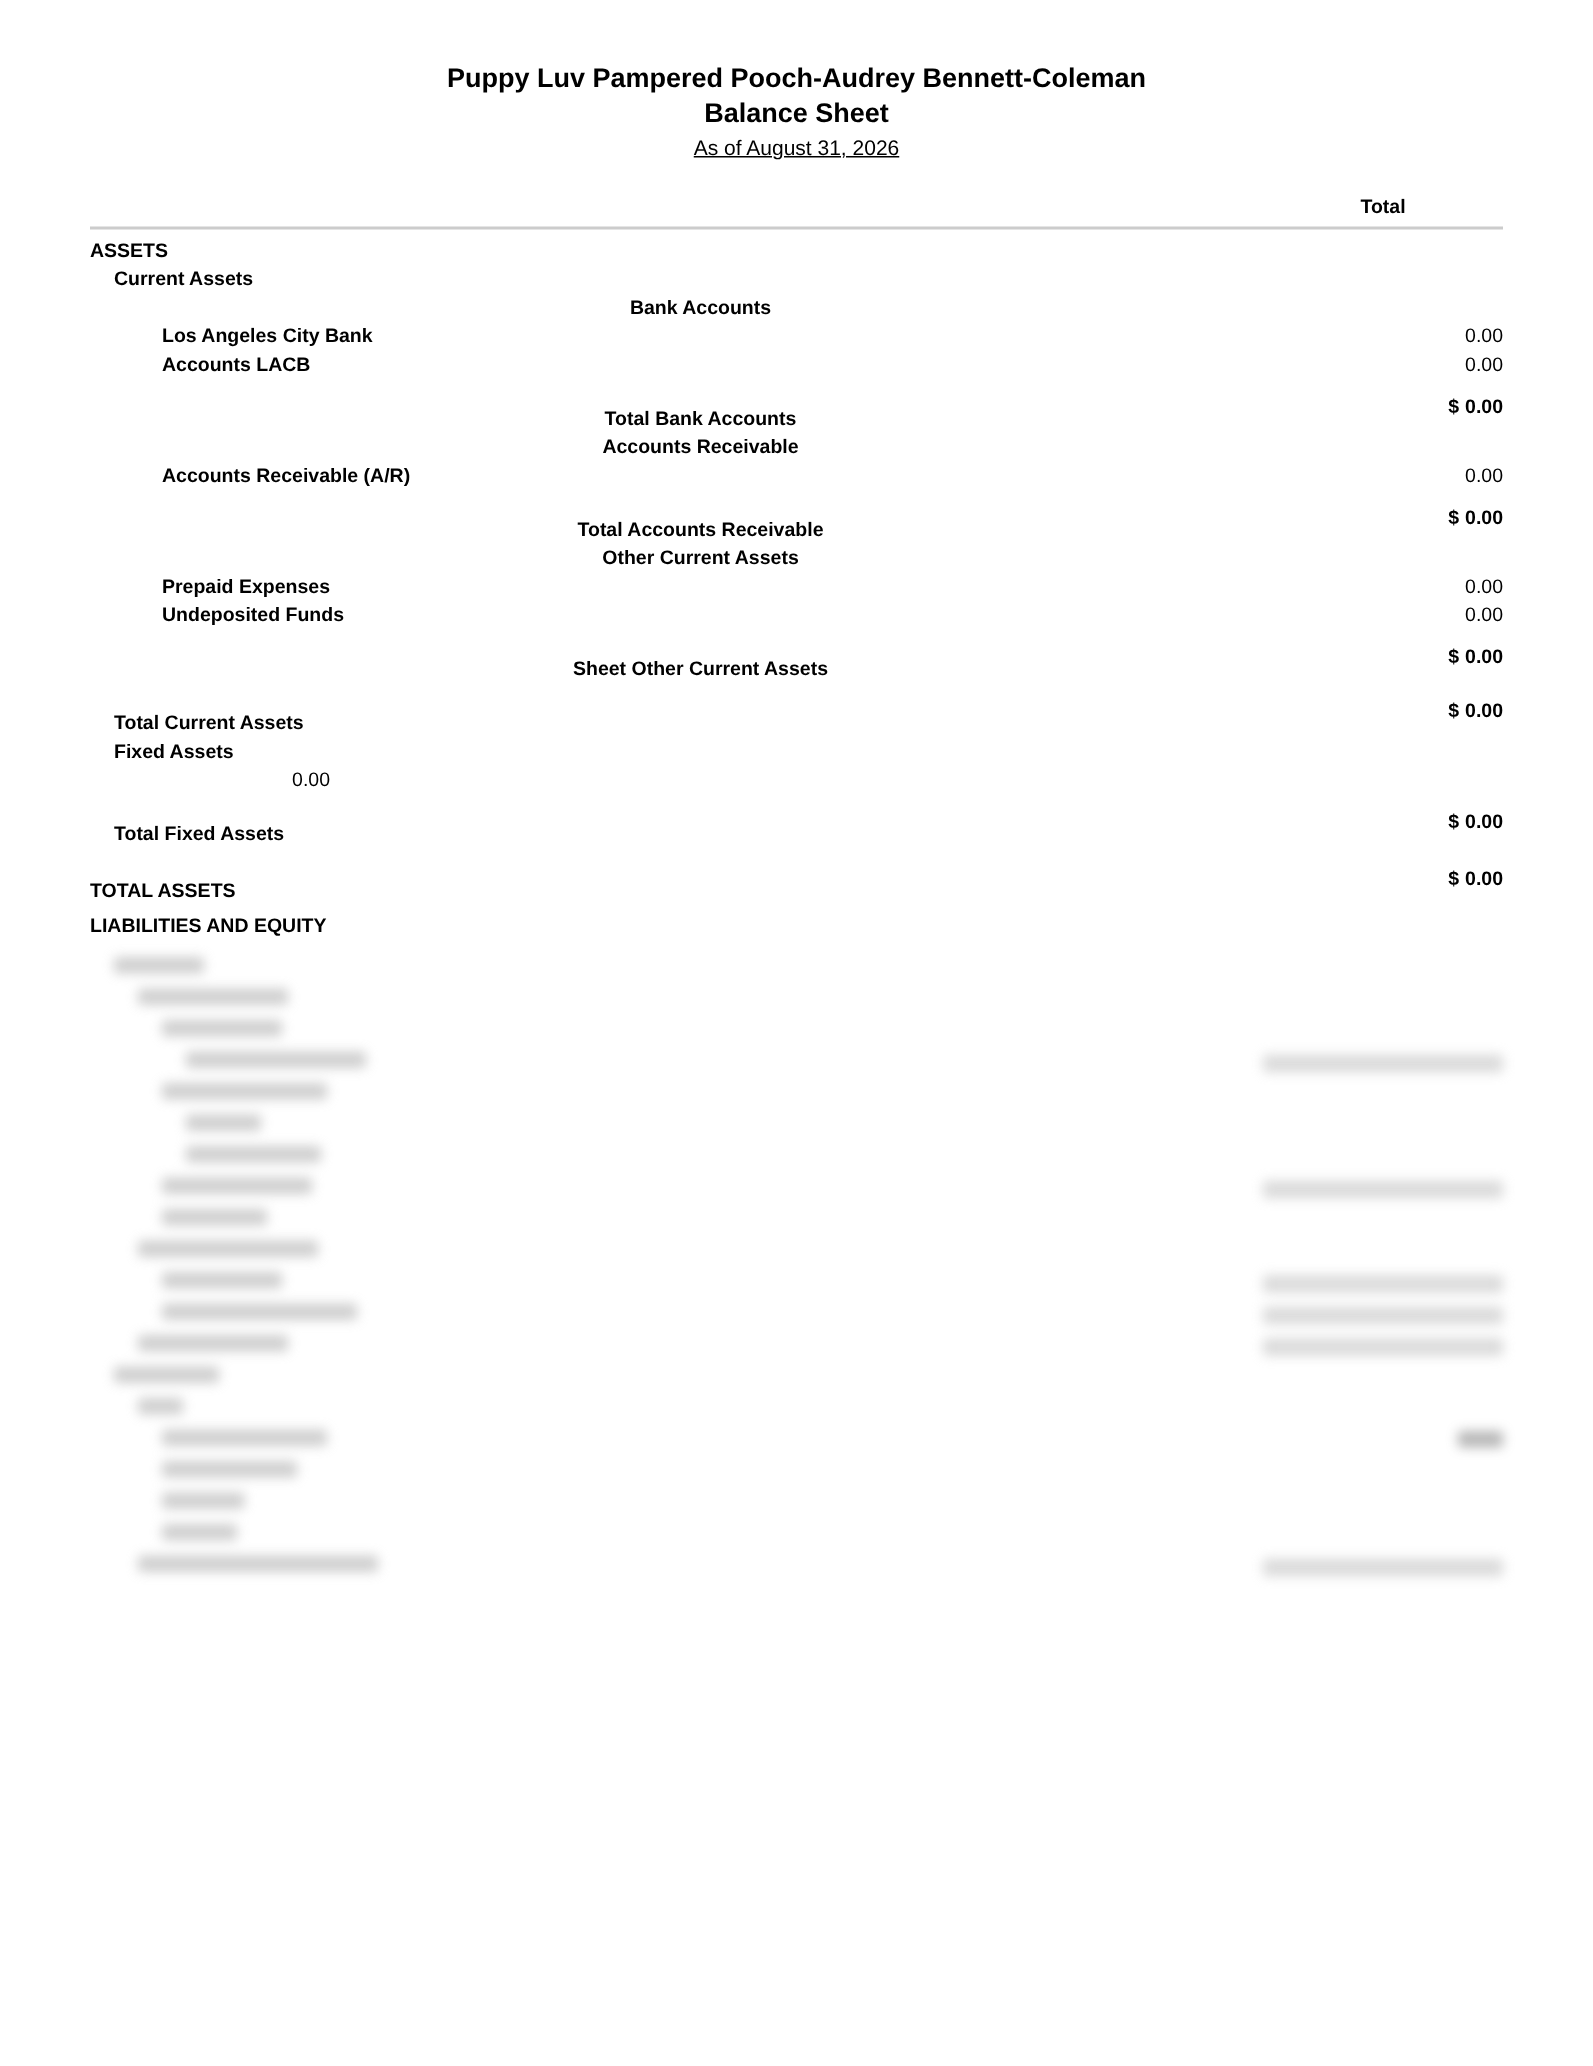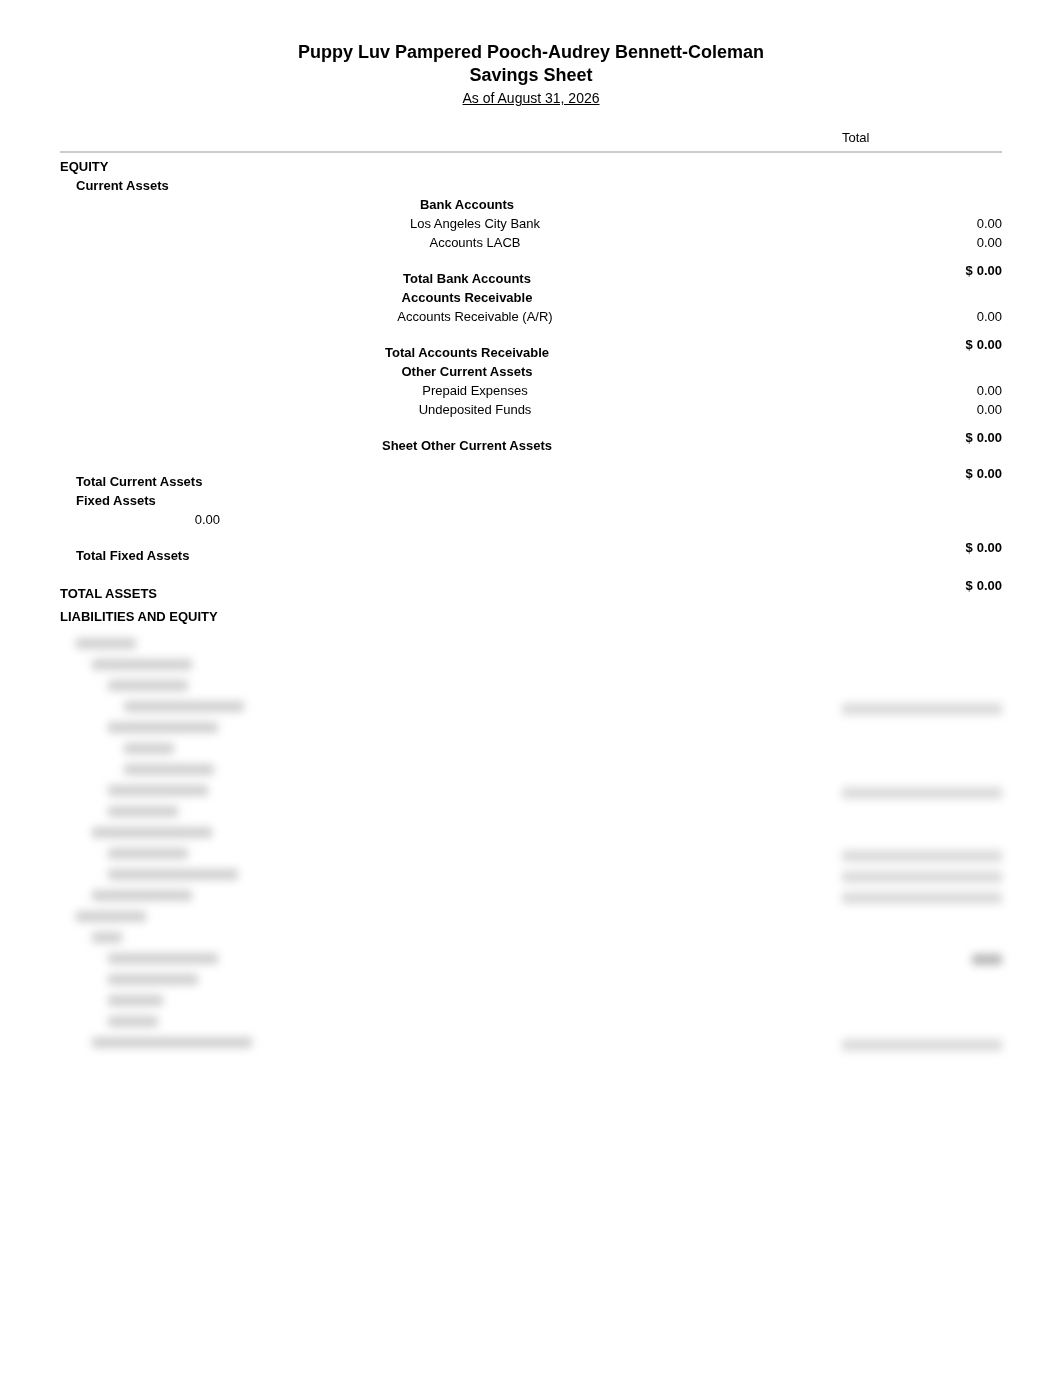--- a/index.html
+++ b/index.html
@@ -42,43 +42,43 @@
       display: flex;
       border-bottom: 2px solid #ccc;
       padding-bottom: 6px;
       margin-bottom: 4px;
     }
     .col-label {
       flex: 1;
     }
     .col-total {
       width: 160px;
-      text-align: left;
-      font-weight: normal;
+      text-align: center;
+      font-weight: bold;
       font-size: 13px;
     }
     .row {
       display: flex;
       align-items: center;
       padding: 2px 0;
     }
     .row-label {
       flex: 1;
       font-size: 13px;
     }
     .row-value {
       width: 160px;
       text-align: right;
       font-size: 13px;
     }
     
     .indent-0 { padding-left: 0px; font-weight: bold; }
     .indent-1 { padding-left: 16px; font-weight: bold; }
     .indent-2 { padding-left: 32px; font-weight: bold; text-align: center; }
-    .indent-3 { padding-left: 48px; font-weight: normal; text-align: center; }
+    .indent-3 { padding-left: 48px; font-weight: bold; }
 
     .total-row .row-label {
       font-weight: bold;
       margin-top: 17px;
     }
     .total-row .row-value {
       font-weight: bold;
     }
     .dollar-sign {
       margin-right: 4px;
@@ -120,32 +120,32 @@
       height: 11px;
       width: 30px;
     }
   </style>
 </head>
 <body>
 
 <div class="page">
   <div class="header">
     <h1>Puppy Luv Pampered Pooch-Audrey Bennett-Coleman</h1>
-    <h2>Savings Sheet</h2>
+    <h2>Balance Sheet</h2>
     <h3>As of August 31, 2026</h3>
   </div>
 
   <div class="table-container">
     <div class="col-header-row">
       <div class="col-label"></div>
       <div class="col-total">Total</div>
     </div>
 
     <div class="row">
-      <div class="row-label indent-0">EQUITY</div>
+      <div class="row-label indent-0">ASSETS</div>
       <div class="row-value"></div>
     </div>
 
     <div class="row">
       <div class="row-label indent-1">Current Assets</div>
       <div class="row-value"></div>
     </div>
 
     <div class="row">
       <div class="row-label indent-2">Bank Accounts</div>

